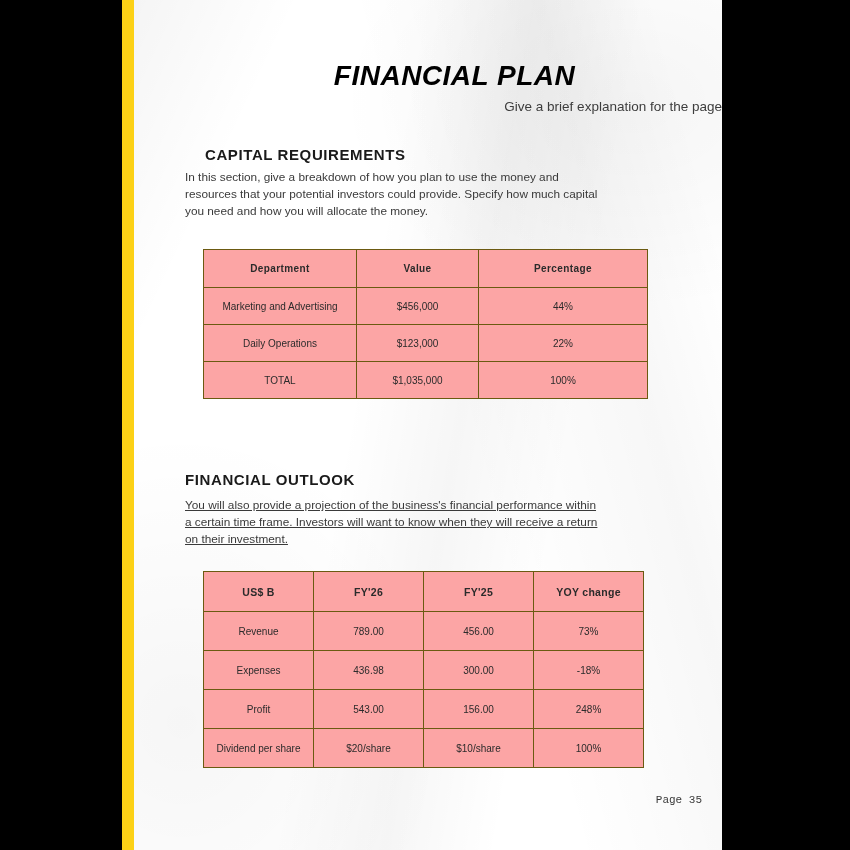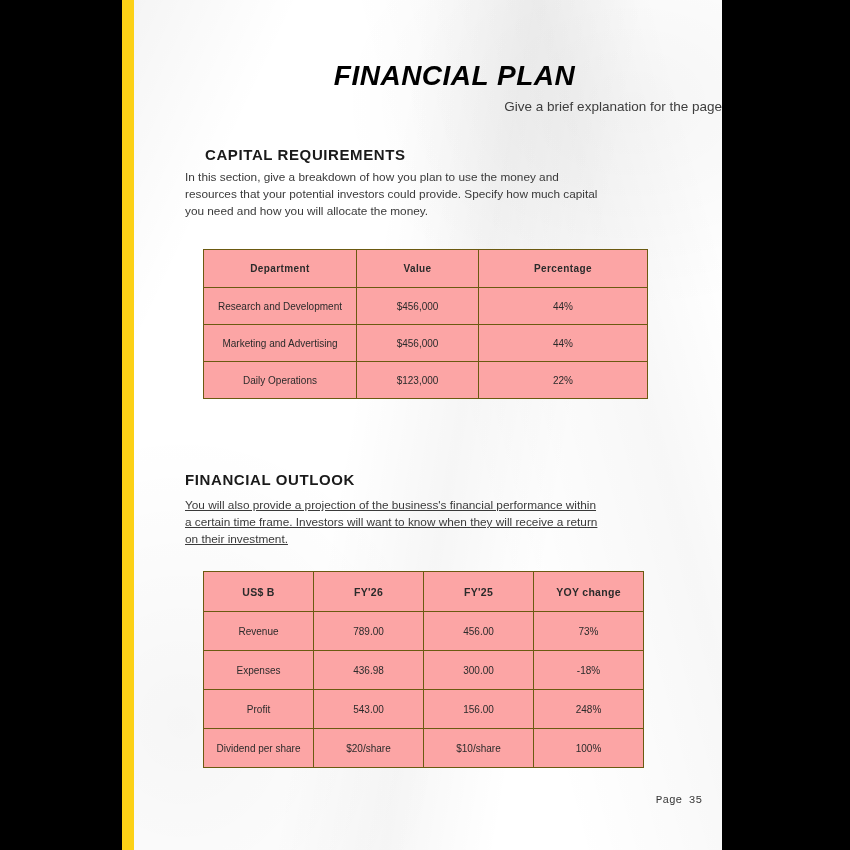--- a/index.html
+++ b/index.html
@@ -183,33 +183,33 @@
         </colgroup>
         <thead>
           <tr>
             <th>Department</th>
             <th>Value</th>
             <th>Percentage</th>
           </tr>
         </thead>
         <tbody>
           <tr>
-            <td>Research and Development</td>
-            <td>$456,000</td>
-            <td>44%</td>
-          </tr>
-          <tr>
             <td>Marketing and Advertising</td>
             <td>$456,000</td>
             <td>44%</td>
           </tr>
           <tr>
             <td>Daily Operations</td>
             <td>$123,000</td>
             <td>22%</td>
+          </tr>
+          <tr>
+            <td>TOTAL</td>
+            <td>$1,035,000</td>
+            <td>100%</td>
           </tr>
         </tbody>
       </table>
 
       <div class="section-heading" id="outlook-heading">FINANCIAL OUTLOOK</div>
       <div class="body-text" id="outlook-text">You will also provide a projection of the business's financial performance within a certain time frame. Investors will want to know when they will receive a return on their investment.</div>
 
       <table class="data-table" id="outlook-table">
         <colgroup>
           <col class="c0">

